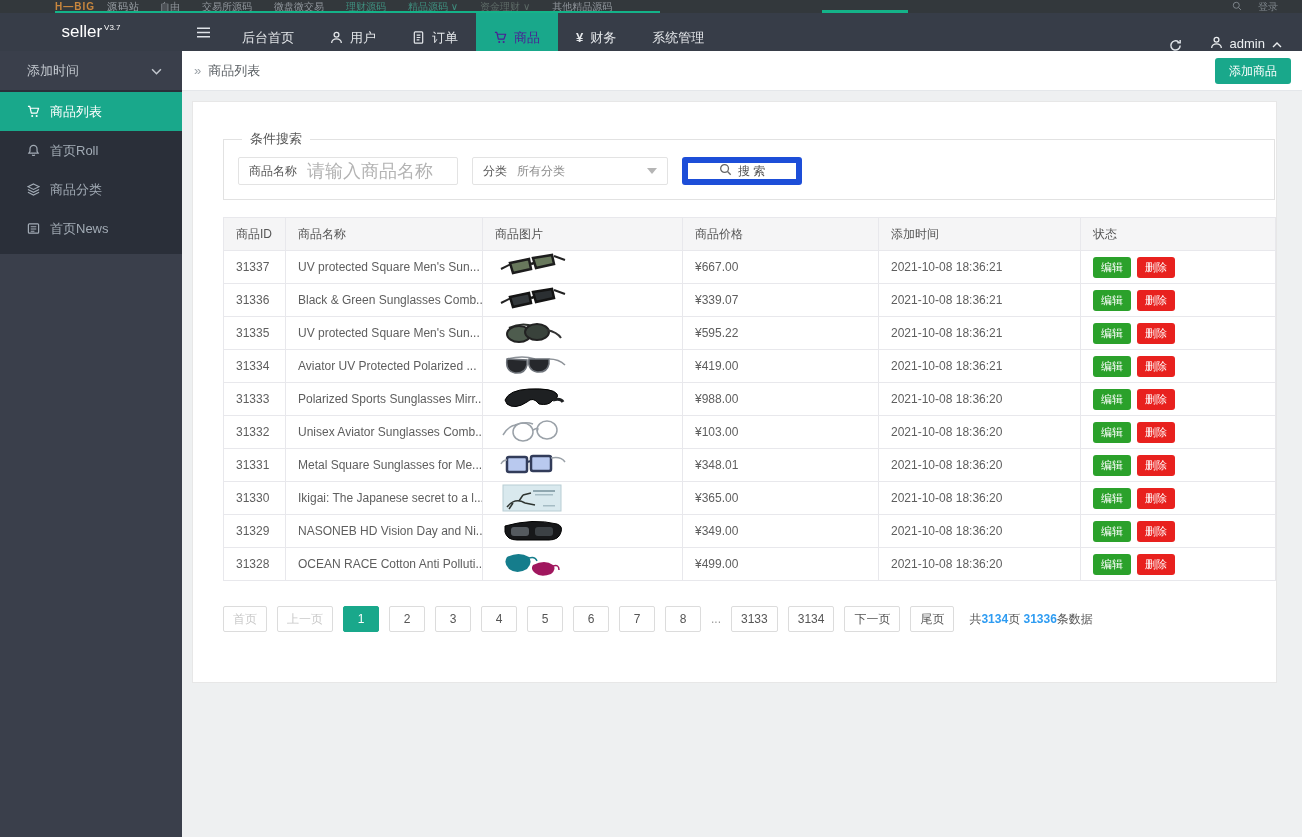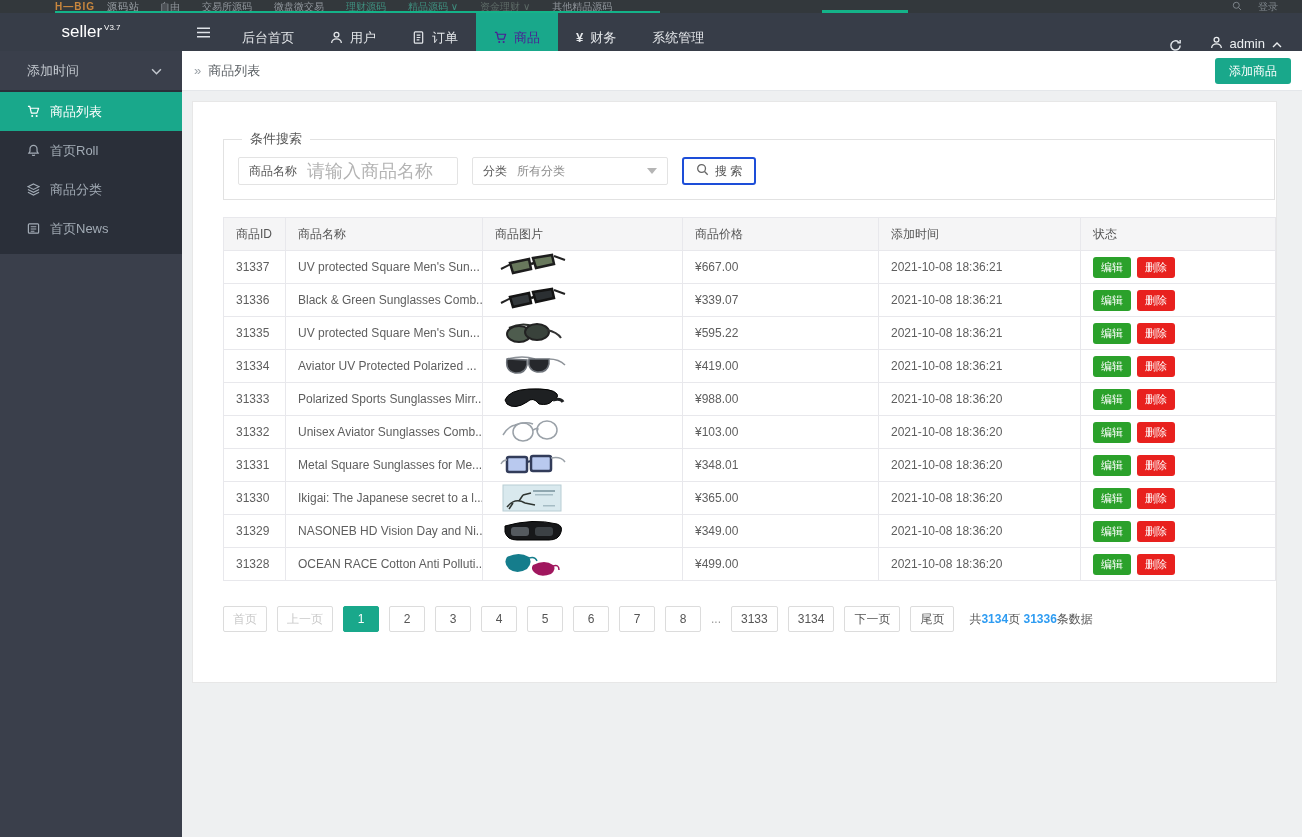--- a/index.html
+++ b/index.html
@@ -63,22 +63,22 @@
   .igroup { display:inline-flex; align-items:center; height:28px; border:1px solid #e3e3e3;
     border-radius:2px; background:#fff; }
   .igroup .addon { padding:0 10px; font-size:12px; color:#555; }
   .igroup input { border:none; outline:none; width:150px; font-size:18px; color:#555; height:24px;
     font-family:inherit; }
   .igroup input::placeholder { color:#b3b3b3; }
   .select-box { display:inline-flex; align-items:center; justify-content:space-between; width:150px;
     padding-right:10px; color:#8a8a8a; font-size:12px; cursor:pointer; height:26px; }
   .sel-caret { width:0; height:0; border-left:5px solid transparent; border-right:5px solid transparent;
     border-top:6px solid #b5b5b5; }
-  .search-btn { display:inline-flex; align-items:center; gap:6px; height:28px; padding:0 12px;
-    background:#fff; border:2px solid #1d4ed8; border-radius:3px; font-size:12px; color:#555;
+  .search-btn { display:inline-flex; align-items:center; gap:6px; height:28px; padding:0 31px;
+    background:#fff; border:6px solid #1d4ed8; border-radius:3px; font-size:12px; color:#555;
     cursor:pointer; font-family:inherit; }
 
   table.goods { margin:17px 0 0 30px; width:calc(100% - 30px); border-collapse:collapse;
     font-size:12px; color:#5e5e5e; table-layout:fixed; }
   .goods th, .goods td { border:1px solid #e8e8ec; height:33px; padding:0 6px 0 12px; text-align:left;
     font-weight:normal; overflow:hidden; white-space:nowrap; }
   .goods thead th { background:#f5f5f6; color:#555; }
   .goods td.img-cell svg { width:76px; height:30px; display:block; }
   .status-btn { display:inline-block; padding:3px 8px; border-radius:3px; color:#fff; font-size:11px;
     margin-right:6px; cursor:pointer; border:none; font-family:inherit; }

